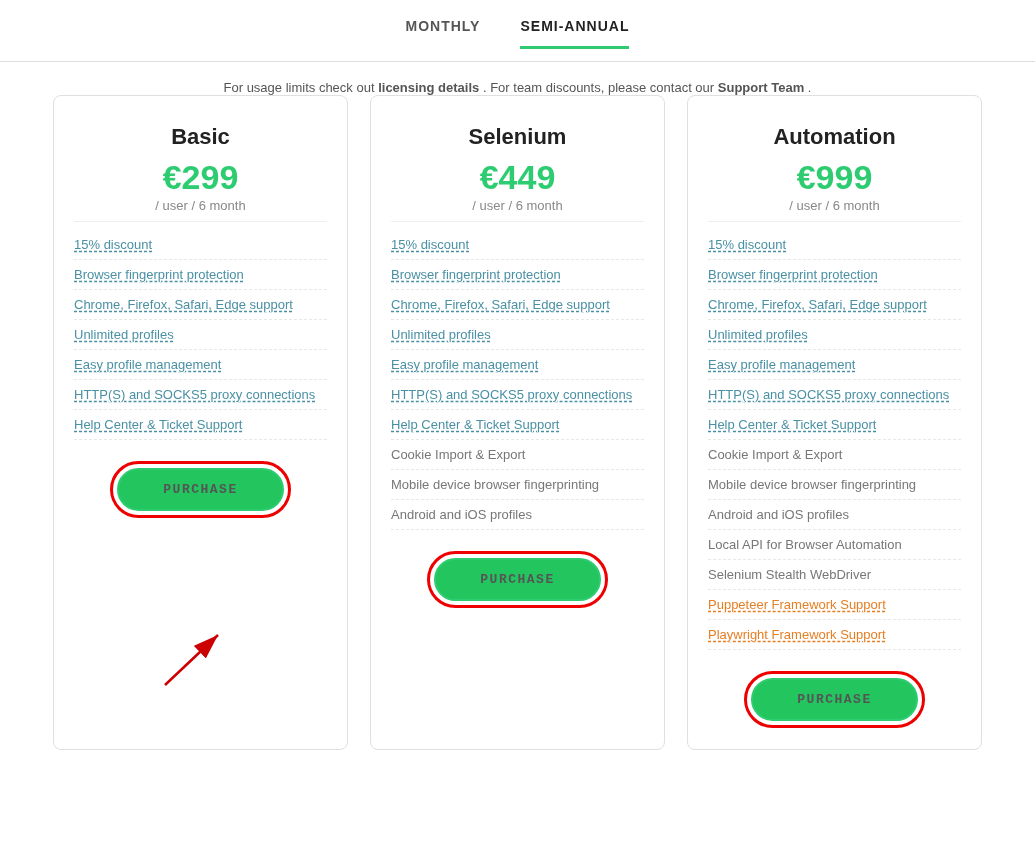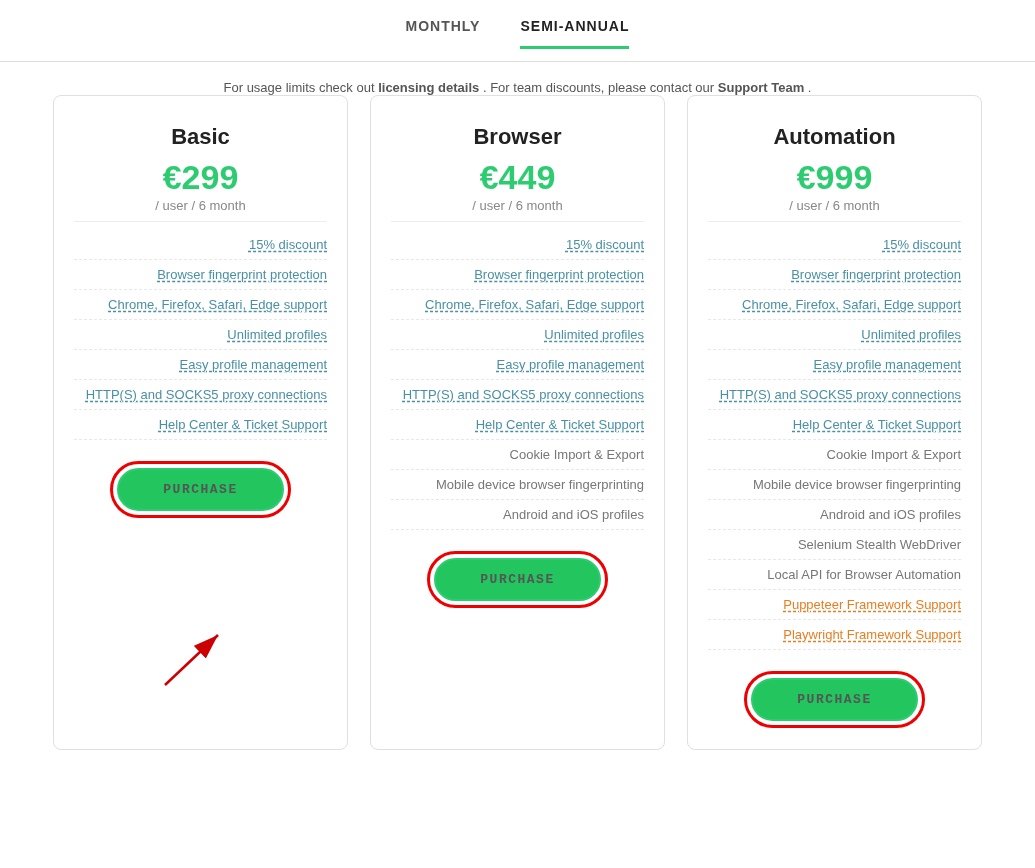--- a/index.html
+++ b/index.html
@@ -93,21 +93,21 @@
       margin: 8px 0;
     }
 
     .feature-list {
       width: 100%;
       list-style: none;
       margin-bottom: 18px;
     }
 
     .feature-list li {
-      text-align: right;
+      text-align: left;
       font-size: 13px;
       color: #4a90a4;
       padding: 7px 0;
       border-bottom: 1px dashed #e8e8e8;
       text-decoration: underline;
       text-decoration-style: dashed;
       text-underline-offset: 2px;
     }
 
     .feature-list li.no-link {
@@ -187,21 +187,21 @@
           <li>Browser fingerprint protection</li>
           <li>Chrome, Firefox, Safari, Edge support</li>
           <li>Unlimited profiles</li>
           <li>Easy profile management</li>
           <li>HTTP(S) and SOCKS5 proxy connections</li>
           <li>Help Center &amp; Ticket Support</li>
         </ul>
         <div class="purchase-btn-wrapper"><button class="purchase-btn btn-highlight">PURCHASE</button></div>
       </div>
       <div class="plan-card">
-        <div class="plan-name">Browser</div>
+        <div class="plan-name">Selenium</div>
         <div class="plan-price">€449</div>
         <div class="plan-period">/ user / 6 month</div>
         <hr class="plan-divider">
         <ul class="feature-list">
           <li>15% discount</li>
           <li>Browser fingerprint protection</li>
           <li>Chrome, Firefox, Safari, Edge support</li>
           <li>Unlimited profiles</li>
           <li>Easy profile management</li>
           <li>HTTP(S) and SOCKS5 proxy connections</li>
@@ -221,22 +221,22 @@
           <li>15% discount</li>
           <li>Browser fingerprint protection</li>
           <li>Chrome, Firefox, Safari, Edge support</li>
           <li>Unlimited profiles</li>
           <li>Easy profile management</li>
           <li>HTTP(S) and SOCKS5 proxy connections</li>
           <li>Help Center &amp; Ticket Support</li>
           <li class="no-link">Cookie Import &amp; Export</li>
           <li class="no-link">Mobile device browser fingerprinting</li>
           <li class="no-link">Android and iOS profiles</li>
+          <li class="no-link">Local API for Browser Automation</li>
           <li class="no-link">Selenium Stealth WebDriver</li>
-          <li class="no-link">Local API for Browser Automation</li>
           <li class="orange-link">Puppeteer Framework Support</li>
           <li class="orange-link">Playwright Framework Support</li>
         </ul>
         <div class="purchase-btn-wrapper"><button class="purchase-btn btn-highlight">PURCHASE</button></div>
       </div>
     </div>
 
   <svg class="arrows-svg" id="arrows-svg" xmlns="http://www.w3.org/2000/svg">
     <defs>
       <marker id="arrowhead" markerWidth="10" markerHeight="7" refX="10" refY="3.5" orient="auto">

